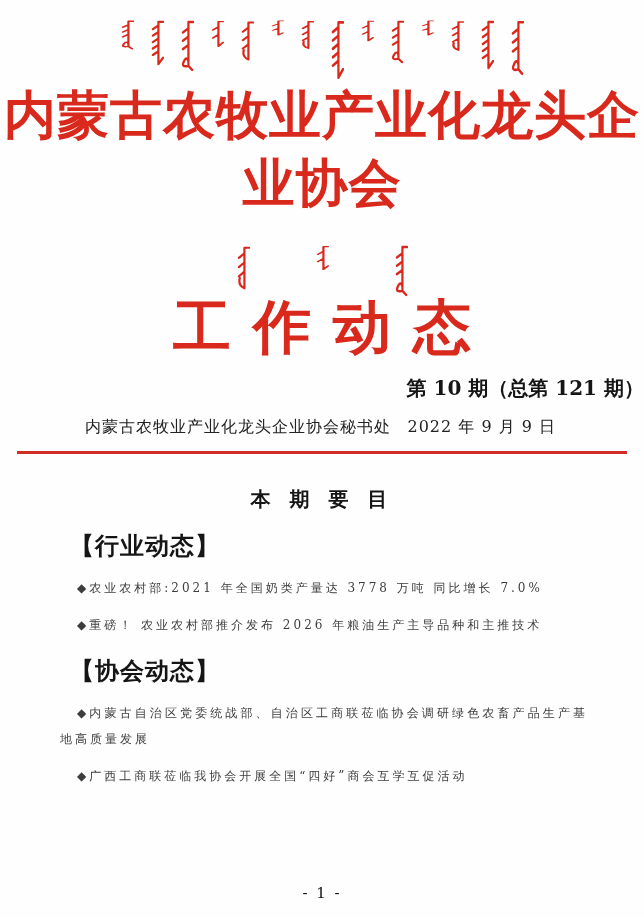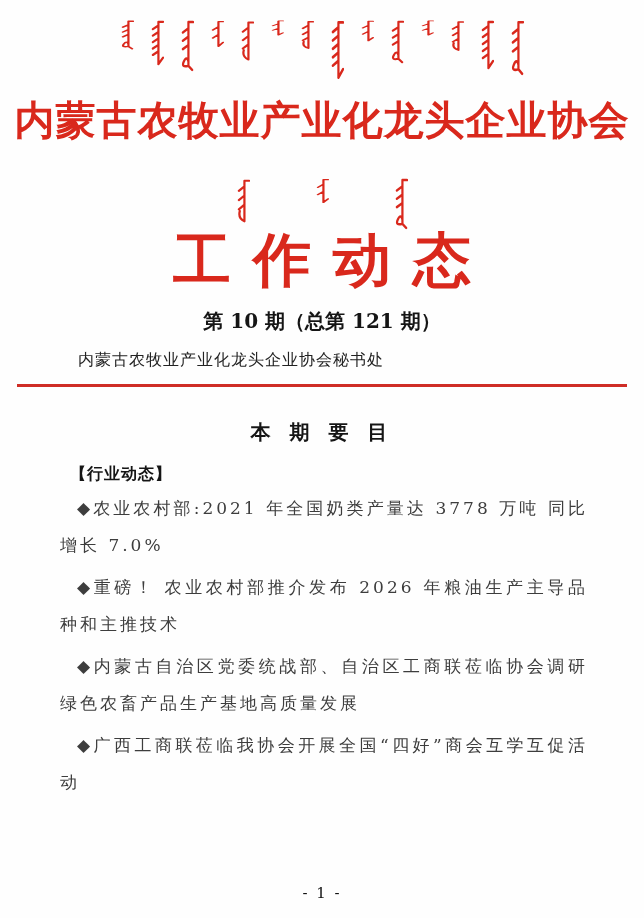--- a/index.html
+++ b/index.html
@@ -20,82 +20,83 @@
   
   .mongol-row{
     display:flex;justify-content:center;align-items:flex-start;
     color:var(--red);
   }
   .mongol-row.top{margin:0;padding-top:20px;height:82px;gap:17px;}
   .mongol-row.mid{margin-top:28px;height:48px;gap:66px;}
   .mg{display:block;}
   
   .org-title{
-    margin:16px 0 0;
+    margin:0 0 0;
     text-align:center;
     color:var(--red);
-    font-size:40px;
+    font-size:52px;
     font-weight:bold;
     letter-spacing:1px;
     line-height:1.3;
-    font-family:Liberation Mono, monospace;
+    font-family:Liberation Serif, serif;
   }
   .doc-title{
     margin:2px 0 0;
     text-align:center;
     color:var(--red);
     font-size:58px;
     font-weight:bold;
     letter-spacing:22px;
     text-indent:22px;
     line-height:1.12;
     font-family:"DejaVu Serif", serif;
   }
   .issue-line{
     margin-top:15px;
-    text-align:center;
+    text-align:right;
     font-size:20px;
     font-weight:bold;
     color:var(--heading-black);
   }
   .meta-row{
     margin-top:15px;
     padding:0 88px 0 78px;
     display:flex;
     justify-content:space-between;
     font-size:16px;
     color:#222222;
     letter-spacing:1px;
+    margin-left:7px;
   }
   .red-rule{
     border:none;
     border-top:3px solid var(--rule-red);
     margin:13px 17px 0 17px;
   }
   
   .contents-title{
     margin:32px 0 0;
     text-align:center;
     font-size:20px;
     font-weight:bold;
     color:var(--heading-black);
     letter-spacing:6px;
   }
   .section-heading{
     margin:16px 58px 0 70px;
     font-family:"DejaVu Sans", sans-serif;
     font-weight:bold;
-    font-size:16px;
+    font-size:24px;
     color:var(--heading-black);
     letter-spacing:1px;
     line-height:1.45;
   }
   .toc-item{
-    margin:5px 56px 0 60px;
-    font-size:17px;
+    margin:11px 56px 0 60px;
+    font-size:12px;
     color:var(--body-text);
     line-height:2.18;
     letter-spacing:3px;
     text-indent:17px;
     text-align:justify;
   }
   .page-footer{
     position:absolute;
     left:0;right:0;bottom:16px;
     text-align:center;
@@ -184,31 +185,33 @@
         <use href="#mg-loop"></use>
       </svg>
   </div>
 
   <h2 class="doc-title">工作动态</h2>
 
   <div class="issue-line">第 10 期（总第 121 期）</div>
 
   <div class="meta-row">
     <span>内蒙古农牧业产业化龙头企业协会秘书处</span>
+    <span>2022 年 9 月 9 日</span>
   </div>
 
   <hr class="red-rule">
 
   <main>
     <h3 class="contents-title">本 期 要 目</h3>
 
     <h4 class="section-heading">【行业动态】</h4>
     <p class="toc-item">◆农业农村部:2021 年全国奶类产量达 3778 万吨  同比增长 7.0%</p>
     <p class="toc-item">◆重磅！ 农业农村部推介发布 2026 年粮油生产主导品种和主推技术</p>
 
+    <h4 class="section-heading">【协会动态】</h4>
     <p class="toc-item">◆内蒙古自治区党委统战部、自治区工商联莅临协会调研绿色农畜产品生产基地高质量发展</p>
     <p class="toc-item">◆广西工商联莅临我协会开展全国“四好”商会互学互促活动</p>
 
   </main>
 
   <div class="page-footer">- 1 -</div>
 
 </div>
 
 </body></html>

